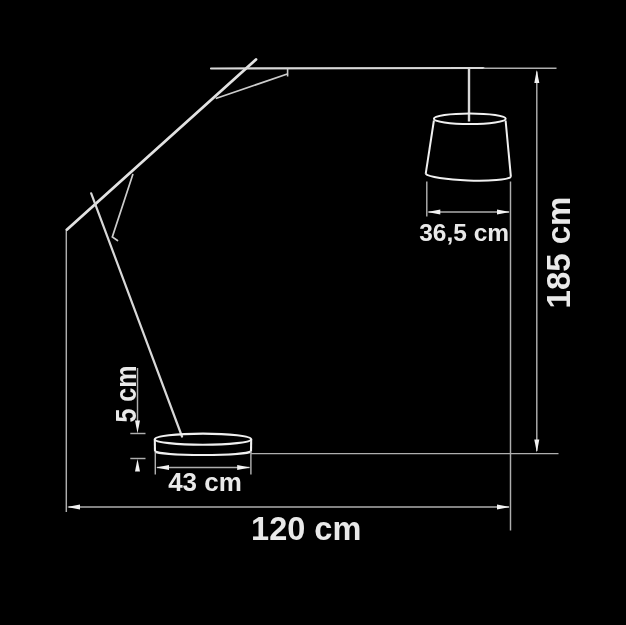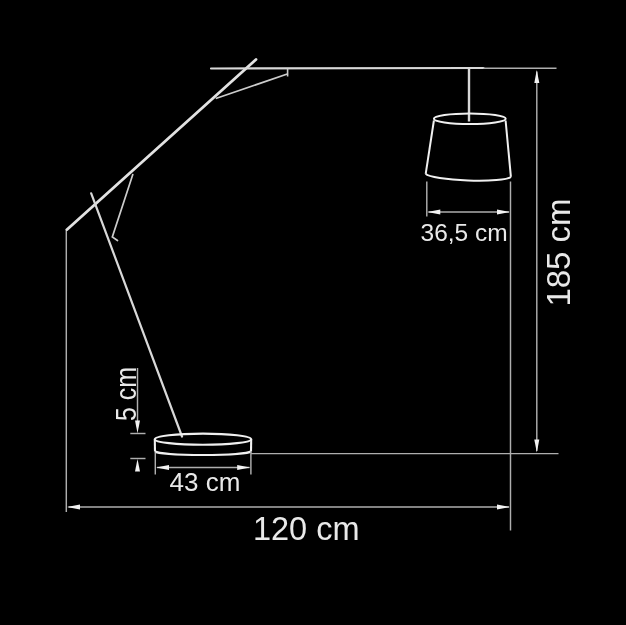--- a/index.html
+++ b/index.html
@@ -1,16 +1,16 @@
 <!DOCTYPE html>
 <html><head>
 <meta charset="utf-8">
 <style>
   html,body{margin:0;padding:0;background:#000;}
-  .wrap{width:626px;height:625px;background:#15803d;position:relative;overflow:hidden;}
+  .wrap{width:626px;height:625px;background:#15803d;position:relative;overflow:hidden;font-weight:bold;}
   text{font-family:"Liberation Sans", sans-serif; fill:#e9e9e9;}
 </style>
 </head>
 <body>
 
 <div class="wrap">
 <svg width="626" height="625" viewBox="0 0 626 625" xmlns="http://www.w3.org/2000/svg" style="filter:blur(0.3px)">
 
   <rect x="0" y="0" width="626" height="625" fill="#000000"></rect>
 

